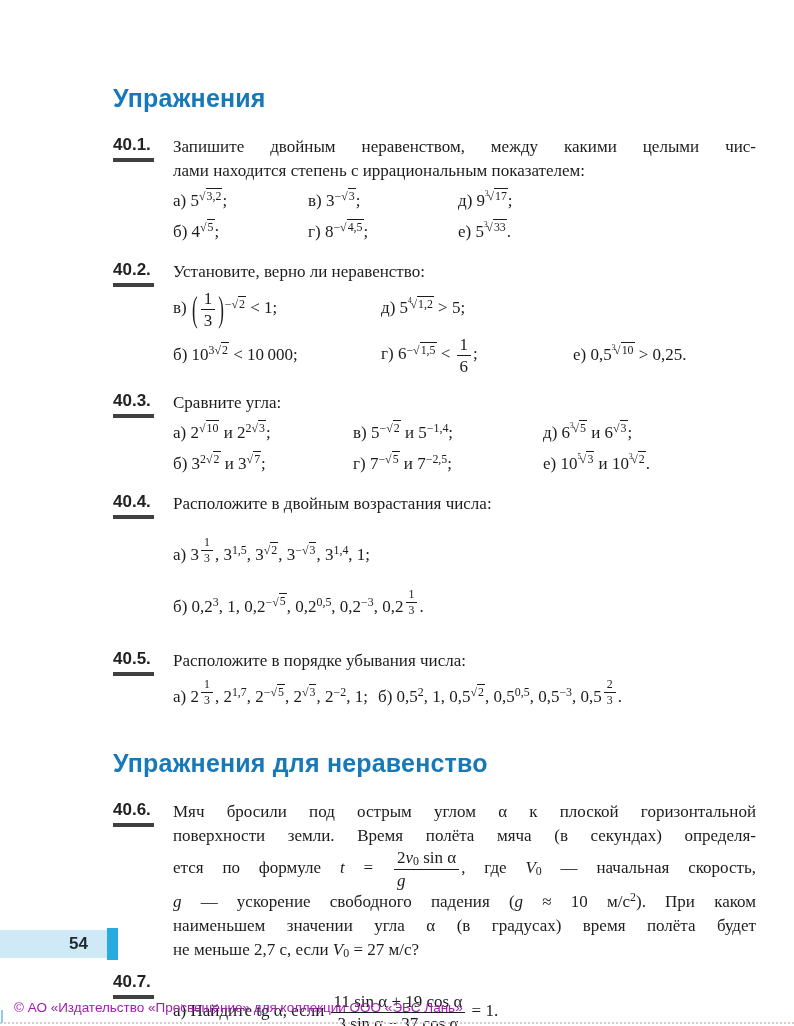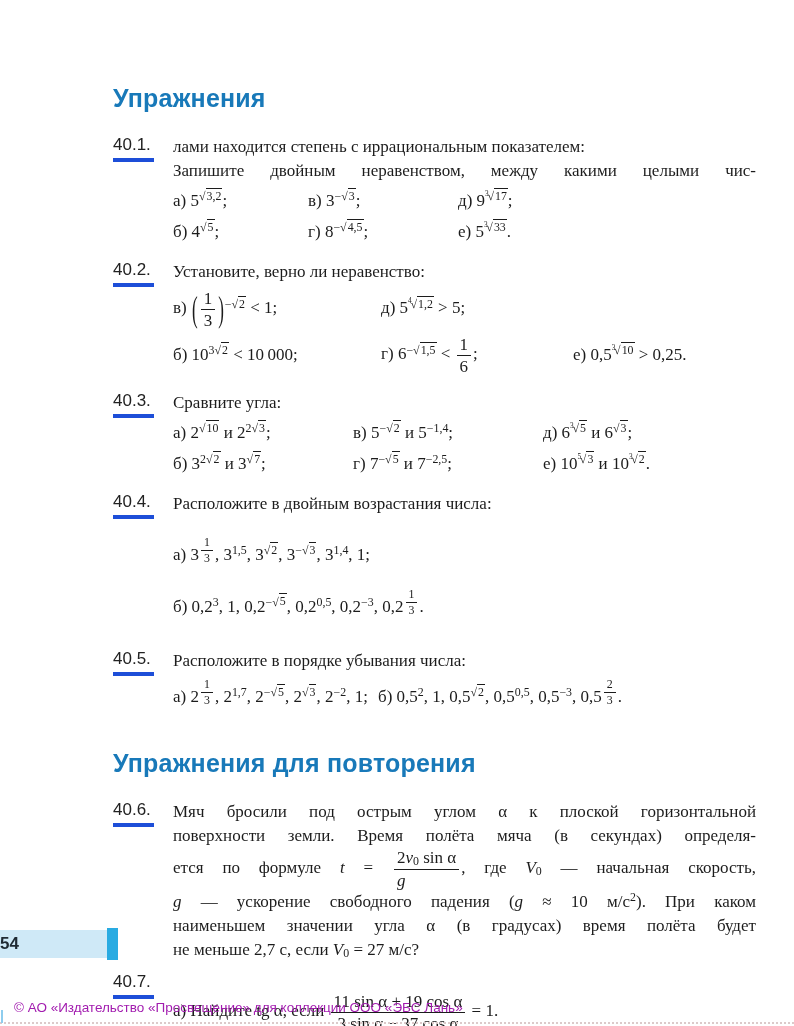--- a/index.html
+++ b/index.html
@@ -16,22 +16,22 @@
     font-weight:700;font-size:25px;letter-spacing:.2px;
     color:#1879b9;
   }
   .sect-wrap1{padding-top:84px;}
   .sect-wrap2{padding-top:24px;}
   .exercise{display:flex;margin:0 38px 10px 113px;}
   .exnum-col{width:60px;flex:none;}
   .exnum{
     display:inline-block;
     font-family:"Liberation Sans", sans-serif;
-    font-weight:400;font-size:17px;color:#222;
-    border-bottom:4px solid #1d4ed8;
+    font-weight:700;font-size:17px;color:#222;
+    border-bottom:4px solid #404040;
     padding:0 3px 3px 0;
   }
   .exbody{flex:1;min-width:0;font-size:17px;}
   .introline{line-height:24px;text-align:left;}
   .jline{text-align:justify;text-align-last:justify;}
   .row{display:grid;align-items:baseline;margin:5px 0;line-height:26px;}
   .g401{grid-template-columns:135px 150px 1fr;}
   .g402{grid-template-columns:208px 192px 1fr;}
   .g403{grid-template-columns:180px 190px 1fr;}
   .g405{grid-template-columns:205px 1fr;}
@@ -46,21 +46,21 @@
   .rad{border-top:1px solid currentColor;padding:0 1px;}
   .frac{display:inline-block;vertical-align:middle;text-align:center;line-height:1.12;margin:0 2px;}
   .frac > .num{display:block;border-bottom:1px solid currentColor;padding:0 3px 1px 3px;}
   .frac > .den{display:block;padding:1px 3px 0 3px;}
   .pwrap{white-space:nowrap;display:inline-block;}
   .bigp{display:inline-block;transform:scaleY(2.1);vertical-align:middle;margin:0 1px;font-weight:400;}
   i{font-style:italic;}
   
   .page-bar{
     position:absolute;left:0;top:930px;width:107px;height:28px;
-    background:#cfe9f7;display:flex;align-items:center;justify-content:flex-start;
+    background:#cfe9f7;display:flex;align-items:center;justify-content:flex-end;
     padding-right:19px;box-sizing:border-box;
     font-family:"Liberation Sans", sans-serif;font-weight:700;font-size:17px;color:#1f2a33;
   }
   .page-accent{
     position:absolute;left:107px;top:928px;width:11px;height:32px;background:#29abe2;
   }
   .footer-note{
     position:absolute;left:14px;top:1000px;
     font-family:"Liberation Sans", sans-serif;font-size:13.5px;color:#a21caf;
   }
@@ -75,22 +75,22 @@
 <body>
 
 <div class="page">
 
   <div class="sect-wrap1">
     <h1 class="sect">Упражнения</h1>
     <div>
         <div class="exercise">
           <div class="exnum-col"><span class="exnum">40.1.</span></div>
           <div class="exbody">
+            <div class="introline jline">Запишите двойным неравенством, между какими целыми чис-</div>
             <div class="introline">лами находится степень с иррациональным показателем:</div>
-            <div class="introline jline">Запишите двойным неравенством, между какими целыми чис-</div>
             <div class="row g401">
               <div class="cell">а) 5<sup><span class="root">√<span class="rad">3,2</span></span></sup>;</div>
               <div class="cell">в) 3<sup>−<span class="root">√<span class="rad">3</span></span></sup>;</div>
               <div class="cell">д) 9<sup><span class="root"><span class="ridx">3</span>√<span class="rad">17</span></span></sup>;</div>
             </div>
             <div class="row g401">
               <div class="cell">б) 4<sup><span class="root">√<span class="rad">5</span></span></sup>;</div>
               <div class="cell">г) 8<sup>−<span class="root">√<span class="rad">4,5</span></span></sup>;</div>
               <div class="cell">е) 5<sup><span class="root"><span class="ridx">3</span>√<span class="rad">33</span></span></sup>.</div>
             </div>
@@ -146,21 +146,21 @@
             <div class="row g405">
               <div class="cell">а) 2<sup><span class="frac"><span class="num">1</span><span class="den">3</span></span></sup>, 2<sup>1,7</sup>, 2<sup>−<span class="root">√<span class="rad">5</span></span></sup>, 2<sup><span class="root">√<span class="rad">3</span></span></sup>, 2<sup>−2</sup>, 1;</div>
               <div class="cell">б) 0,5<sup>2</sup>, 1, 0,5<sup><span class="root">√<span class="rad">2</span></span></sup>, 0,5<sup>0,5</sup>, 0,5<sup>−3</sup>, 0,5<sup><span class="frac"><span class="num">2</span><span class="den">3</span></span></sup>.</div>
             </div>
           </div>
         </div>
       </div>
   </div>
 
   <div class="sect-wrap2">
-    <h1 class="sect">Упражнения для повторения</h1>
+    <h1 class="sect">Упражнения для неравенство</h1>
     <div>
         <div class="exercise">
           <div class="exnum-col"><span class="exnum">40.6.</span></div>
           <div class="exbody">
             <div class="introline jline">Мяч бросили под острым углом α к плоской горизонтальной</div>
             <div class="introline jline">поверхности земли. Время полёта мяча (в секундах) определя-</div>
             <div class="introline jline">ется по формуле <i>t</i> = <span class="frac"><span class="num">2<i>v</i><sub>0</sub> sin α</span><span class="den"><i>g</i></span></span>, где <i>V</i><sub>0</sub> — начальная скорость,</div>
             <div class="introline jline"><i>g</i> — ускорение свободного падения (<i>g</i> ≈ 10 м/с<sup>2</sup>). При каком</div>
             <div class="introline jline">наименьшем значении угла α (в градусах) время полёта будет</div>
             <div class="introline">не меньше 2,7 с, если <i>V</i><sub>0</sub> = 27 м/с?</div>

